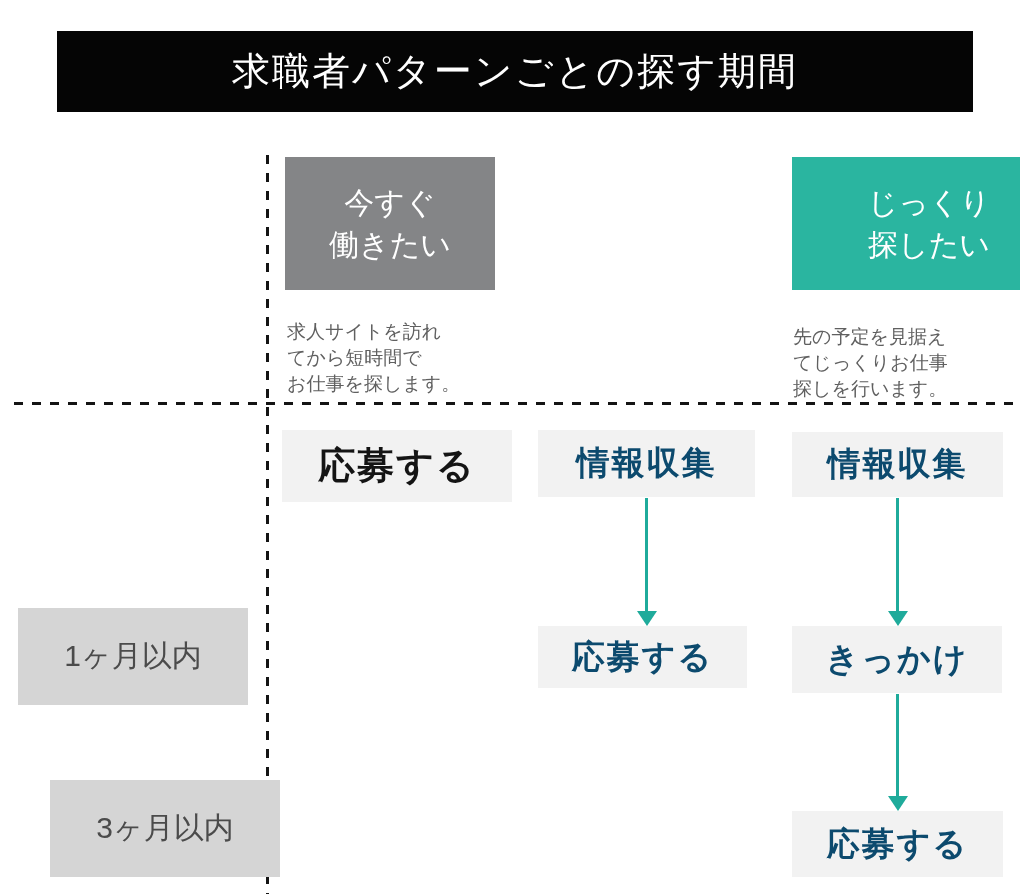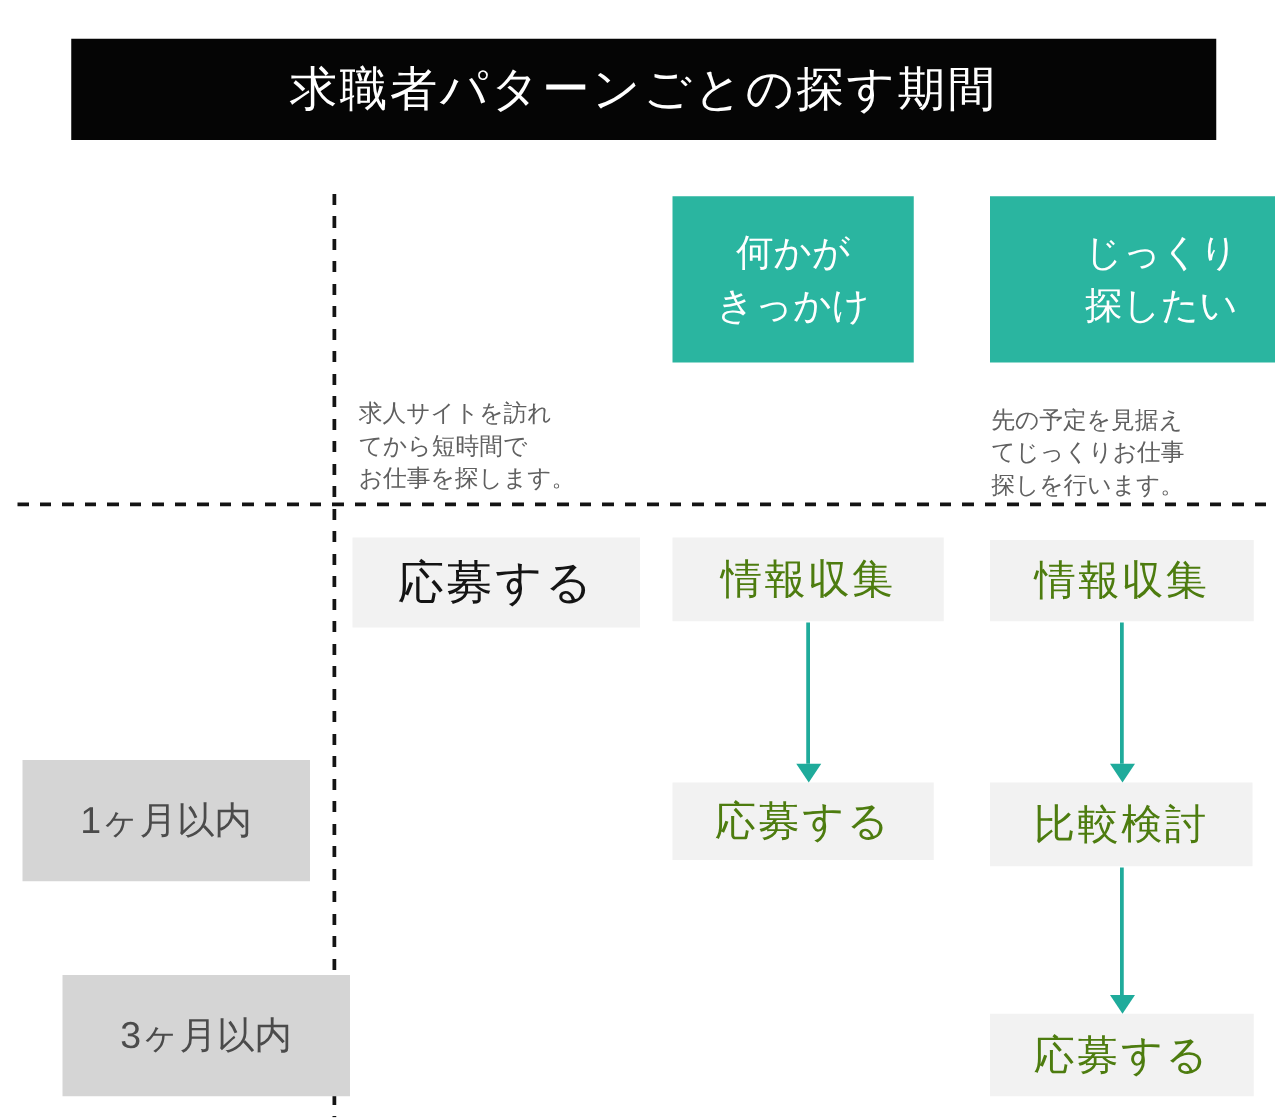--- a/index.html
+++ b/index.html
@@ -81,25 +81,25 @@
   }
   .row1 { top: 432px; }
   .row2 { top: 608px; }
   .row3 { top: 780px; margin-left: 32px; }
 
   
   .cell {
     position: absolute;
     background: #f2f2f2;
     display: flex; align-items: center; justify-content: center;
-    font-weight: normal;
+    font-weight: bold;
     letter-spacing: 2px;
   }
   .cell.black-text { color: #141414; font-size: 37px; }
-  .cell.green-text { color: #4d7c0f; font-size: 33px; }
+  .cell.green-text { color: #0c4a6e; font-size: 33px; }
   .c-r1c1 { left: 282px; top: 430px; width: 230px; height: 72px; }
   .c-r1c2 { left: 538px; top: 430px; width: 217px; height: 67px; }
   .c-r1c3 { left: 792px; top: 432px; width: 211px; height: 65px; }
   .c-r2c2 { left: 538px; top: 626px; width: 209px; height: 62px; }
   .c-r2c3 { left: 792px; top: 626px; width: 210px; height: 67px; }
   .c-r3c3 { left: 792px; top: 811px; width: 211px; height: 66px; }
 
   
   .arrow-line {
     position: absolute;
@@ -125,23 +125,23 @@
 
 <div class="canvas">
 
   <div class="banner">
     <span class="banner-text">求職者パターンごとの探す期間</span>
   </div>
 
   <div class="vline"></div>
   <div class="hline"></div>
 
-  <div class="col-header teal col2">
-    <span>何かが
-きっかけ</span>
+  <div class="col-header gray col1">
+    <span>今すぐ
+働きたい</span>
   </div>
   <div class="col-header teal col3">
     <span>じっくり
 探したい</span>
   </div>
 
   <div class="col-desc desc1">求人サイトを訪れ
 てから短時間で
 お仕事を探します。</div>
   <div class="col-desc desc3">先の予定を見据え
@@ -161,21 +161,21 @@
   <div class="cell green-text c-r1c2">
     <span>情報収集</span>
   </div>
   <div class="cell green-text c-r1c3">
     <span>情報収集</span>
   </div>
   <div class="cell green-text c-r2c2">
     <span>応募する</span>
   </div>
   <div class="cell green-text c-r2c3">
-    <span>比較検討</span>
+    <span>きっかけ</span>
   </div>
   <div class="cell green-text c-r3c3">
     <span>応募する</span>
   </div>
 
   <div class="arrow-line a1-line"></div>
   <div class="arrow-head a1-head"></div>
   <div class="arrow-line a2-line"></div>
   <div class="arrow-head a2-head"></div>
   <div class="arrow-line a3-line"></div>

